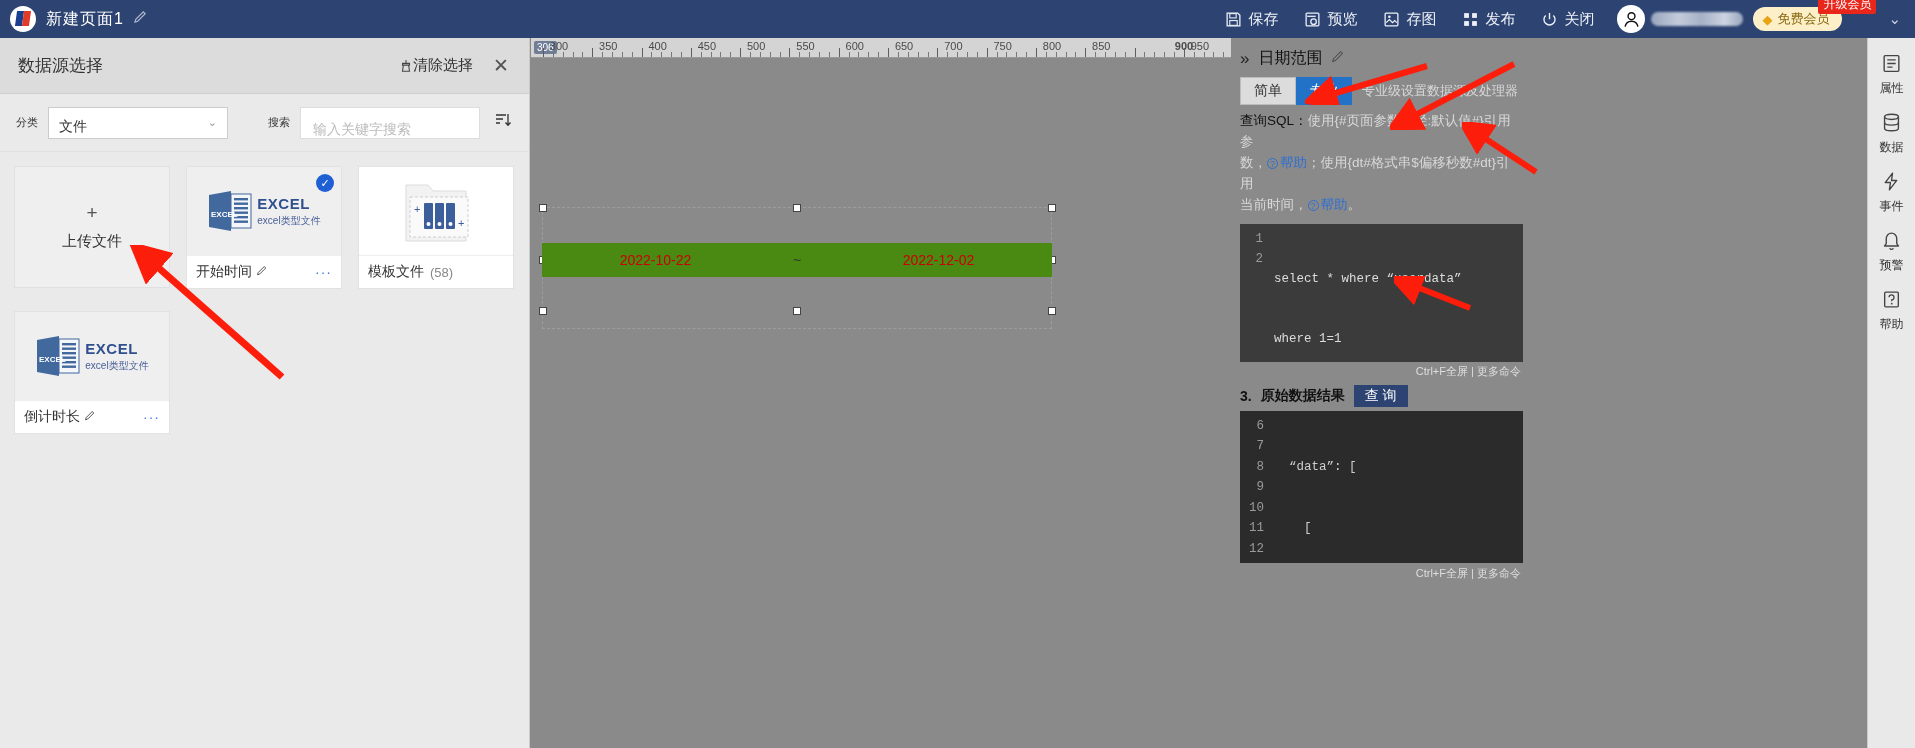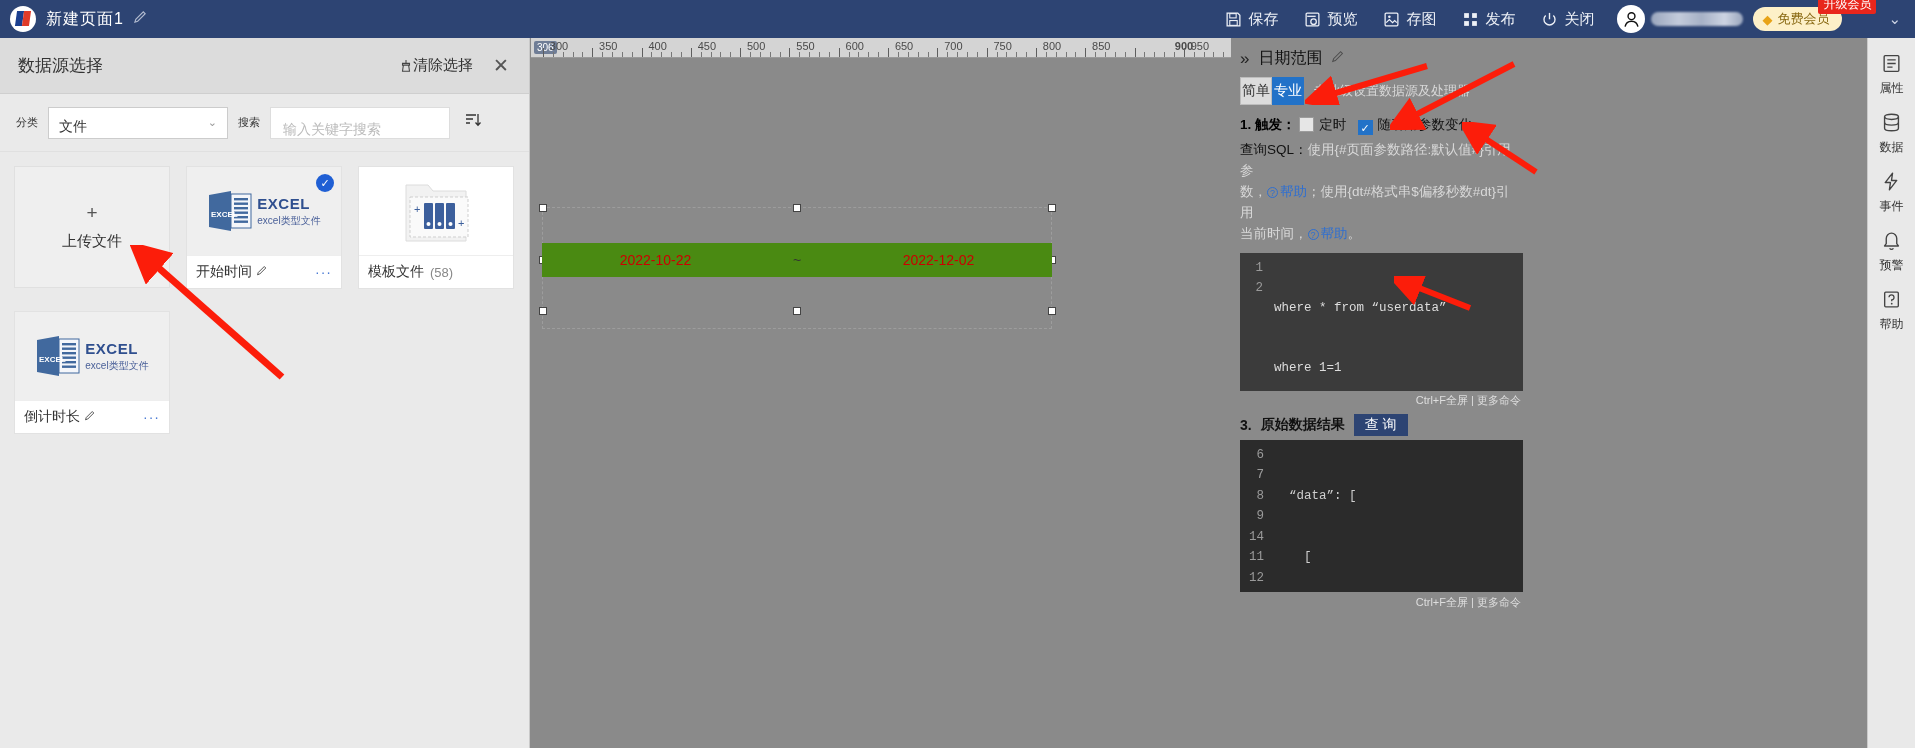--- a/index.html
+++ b/index.html
@@ -159,21 +159,21 @@
     position:absolute; left:1232px; top:38px; width:299px; height:710px;
     background:#8a8a8a; color:#111; font-size:13px;
   }
   #rp-header { display:flex; align-items:center; gap:9px; padding:10px 10px 6px 8px; }
   #rp-collapse { font-size:17px; color:#222; cursor:pointer; line-height:1; }
   #rp-title { font-size:16px; color:#111; }
   #rp-edit { opacity:.7; }
 
   #mode-row { display:flex; align-items:center; gap:0; padding:2px 8px 6px 8px; }
   .mode-tab {
-    padding:4px 1px; font-size:14px; background:#dcdcdc; color:#333;
+    padding:4px 13px; font-size:14px; background:#dcdcdc; color:#333;
     border:1px solid #bdbdbd; cursor:pointer;
   }
   .mode-tab.active { background:#2272c8; color:#fff; border-color:#2272c8; }
   #mode-hint { font-size:13px; color:#d8d8d8; margin-left:10px; }
 
   .sec { padding:4px 8px; font-size:13.5px; line-height:1.55; }
   .sec b { color:#000; }
   .chk {
     display:inline-block; width:15px; height:15px; border:1px solid #9c9c9c; background:#e6e6e6;
     vertical-align:-3px; margin-right:5px; cursor:pointer;
@@ -332,21 +332,21 @@
       <div id="close-x">✕</div>
     </div>
   </div>
 
   <div id="ds-filter">
     <span class="flabel">分类</span>
     <div id="cat-select">
       <span class="cv">文件</span>
       <span class="cc">⌄</span>
     </div>
-    <span class="flabel" style="">搜索</span>
+    <span class="flabel" style="margin-left:30px">搜索</span>
     <div id="search-input-box">
       <input type="text" placeholder="输入关键字搜索" style="">
     </div>
     <span id="sort-icon">
       <svg width="18" height="18" viewBox="0 0 18 18">
           <path d="M2 4h10M2 8h7M2 12h4" stroke="#333" stroke-width="1.4"></path>
           <path d="M14 3v11M11.5 11.5L14 14.3l2.5-2.8" fill="none" stroke="#333" stroke-width="1.3"></path>
         </svg>
     </span>
   </div>
@@ -571,59 +571,53 @@
         </svg>
     </span>
   </div>
 
   <div id="mode-row">
     <div class="mode-tab">简单</div>
     <div class="mode-tab active">专业</div>
     <span id="mode-hint">专业级设置数据源及处理器</span>
   </div>
 
-  <div class="sec">
-    <b>1.</b>
-    <b>触发：</b>
-    <span class="chk"></span><span>定时</span>
-    &nbsp;&nbsp;<span class="chk on">✓</span><span>随引用参数变化</span>
-  </div>
 
 
   <div class="sec" style="padding-top:0">
     <span>查询SQL：</span><span class="muted">使用{#页面参数路径:默认值#}引用参</span><br>
     <span class="muted">数，</span><span class="lnk"><span class="q">?</span><span>帮助</span></span><span class="muted">；使用{dt#格式串$偏移秒数#dt}引用</span><br>
     <span class="muted">当前时间，</span><span class="lnk"><span class="q">?</span><span>帮助</span></span><span class="muted">。</span>
   </div>
 
   <div class="editor">
     <div class="gutter">
       <div>1</div>
       <div>2</div>
     </div>
     <div class="code">
-      <div>where * from “userdata”</div>
+      <div>select * where “userdata”</div>
       <div>where 1=1</div>
     </div>
   </div>
   <div class="editor-foot">Ctrl+F全屏 | 更多命令</div>
 
   <div class="result-head">
     <b>3.</b>
     <b>原始数据结果</b>
     <span class="query-btn">查 询</span>
   </div>
 
   <div class="json-view">
     <div class="gutter">
       <div>6</div>
       <div>7</div>
       <div>8</div>
       <div>9</div>
-      <div>14</div>
+      <div>10</div>
       <div>11</div>
       <div>12</div>
     </div>
     <div class="code">
       <div>  “data”: [</div>
       <div>    [</div>
       
       
       
       

